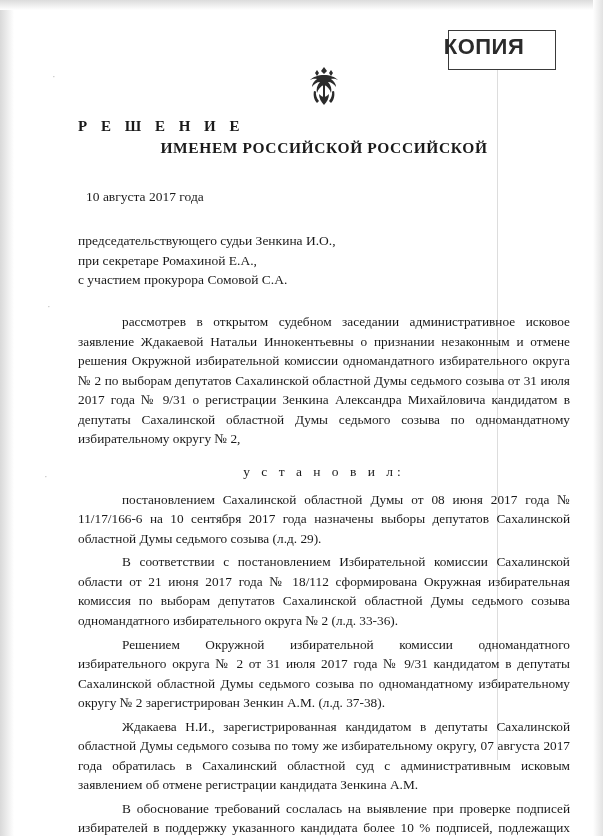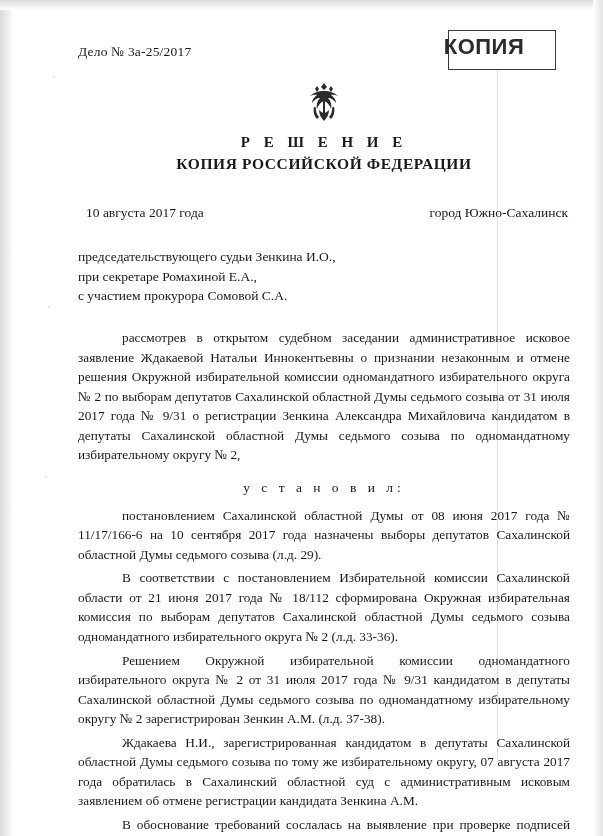--- a/index.html
+++ b/index.html
@@ -70,21 +70,21 @@
     letter-spacing: 0.5px;
     color: #2b2b2b;
   }
   .emblem {
     text-align: center;
     margin-top: 20px;
     height: 48px;
   }
   .emblem svg { display: inline-block; }
   .doc-title {
-    text-align: center;
+    text-align: left;
     margin-top: 6px;
     font-size: 15px;
     letter-spacing: 5px;
     font-weight: 700;
   }
   .doc-subtitle {
     text-align: center;
     margin-top: 4px;
     font-size: 15.5px;
     letter-spacing: 0.6px;
@@ -148,43 +148,41 @@
 
   <div class="artifact" style="left:52px; top:70px;">·</div>
   <div class="artifact" style="left:47px; top:300px;">·</div>
   <div class="artifact" style="left:44px; top:470px;">·</div>
 
   <div class="stamp"></div>
   <div class="stamp-text">КОПИЯ</div>
 
   <div class="content">
 
-    <div class="case-number">Дело № 3а-25/2017</div>
 
     <div class="emblem">
       <svg width="46" height="48" viewBox="0 0 46 48" aria-hidden="true">
         <g fill="#2b2b2b">
           <path d="M23 3 L26 7 L23 10 L20 7 Z"></path>
           <path d="M16 6 L18 9 L16 12 L14 9 Z"></path>
           <path d="M30 6 L32 9 L30 12 L28 9 Z"></path>
           <path d="M23 11 C17 11 12 13 9 16 C11 15 14 14.5 16 15 C13 17 11 20 11 23 C13 20 16 18 19 18 C16 21 15 25 16 29 C17 25 20 22 23 21 C26 22 29 25 30 29 C31 25 30 21 27 18 C30 18 33 20 35 23 C35 20 33 17 30 15 C32 14.5 35 15 37 16 C34 13 29 11 23 11 Z"></path>
           <path d="M18 30 C18 34 20 38 23 41 C26 38 28 34 28 30 C26 32 24.5 33 23 33 C21.5 33 20 32 18 30 Z"></path>
           <rect x="22" y="20" width="2" height="16" rx="1"></rect>
           <path d="M13 27 C12 31 13 36 16 39 L18 37 C15.5 34 14.5 30.5 15 27.5 Z"></path>
           <path d="M33 27 C34 31 33 36 30 39 L28 37 C30.5 34 31.5 30.5 31 27.5 Z"></path>
         </g>
       </svg>
     </div>
 
     <div class="doc-title">Р Е Ш Е Н И Е</div>
-    <div class="doc-subtitle">КОПИЯ РОССИЙСКОЙ ФЕДЕРАЦИИ</div>
+    <div class="doc-subtitle">ИМЕНЕМ РОССИЙСКОЙ РОССИЙСКОЙ</div>
 
     <div class="datarow">
       <span>10 августа 2017 года</span>
-      <span>город Южно-Сахалинск</span>
     </div>
 
     <div class="court-block">
       <div>председательствующего судьи Зенкина И.О.,</div>
       <div>при секретаре Ромахиной Е.А.,</div>
       <div>с участием прокурора Сомовой С.А.</div>
     </div>
 
     <div class="para" style="margin-top:22px;">рассмотрев в открытом судебном заседании административное исковое заявление Ждакаевой Натальи Иннокентьевны о признании незаконным и отмене решения Окружной избирательной комиссии одномандатного избирательного округа № 2 по выборам депутатов Сахалинской областной Думы седьмого созыва от 31 июля 2017 года № 9/31 о регистрации Зенкина Александра Михайловича кандидатом в депутаты Сахалинской областной Думы седьмого созыва по одномандатному избирательному округу № 2,</div>
 

